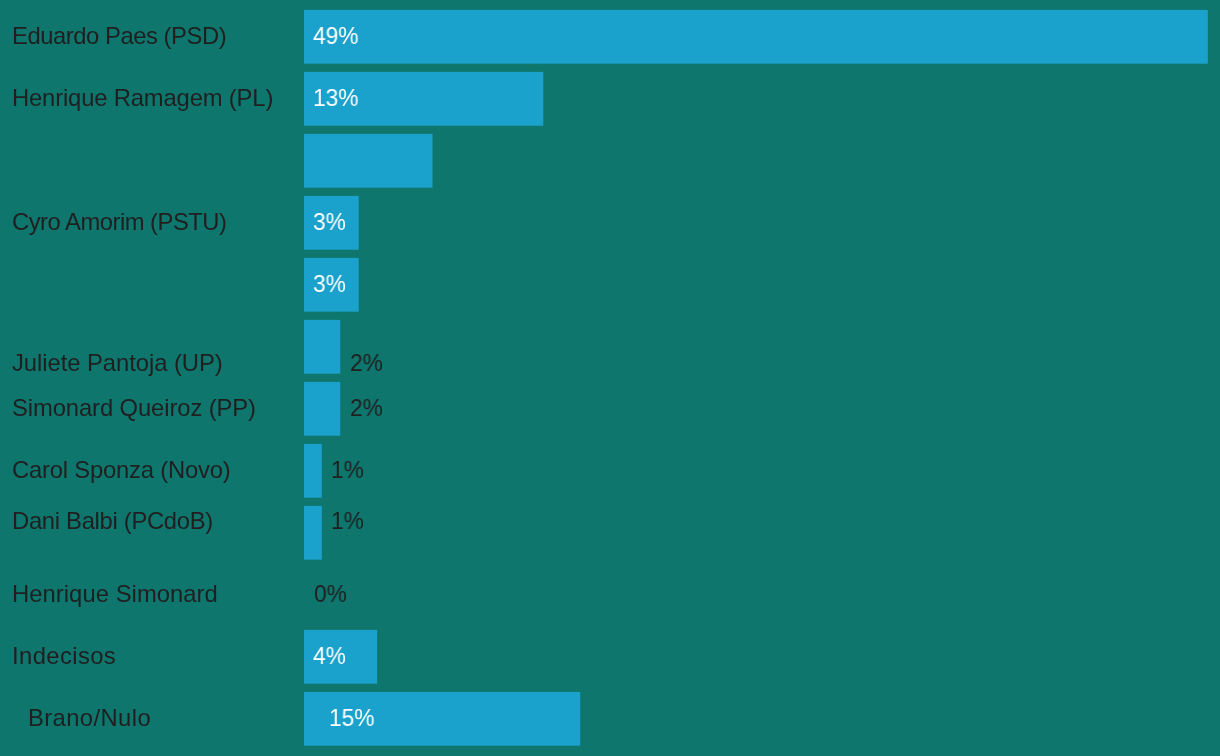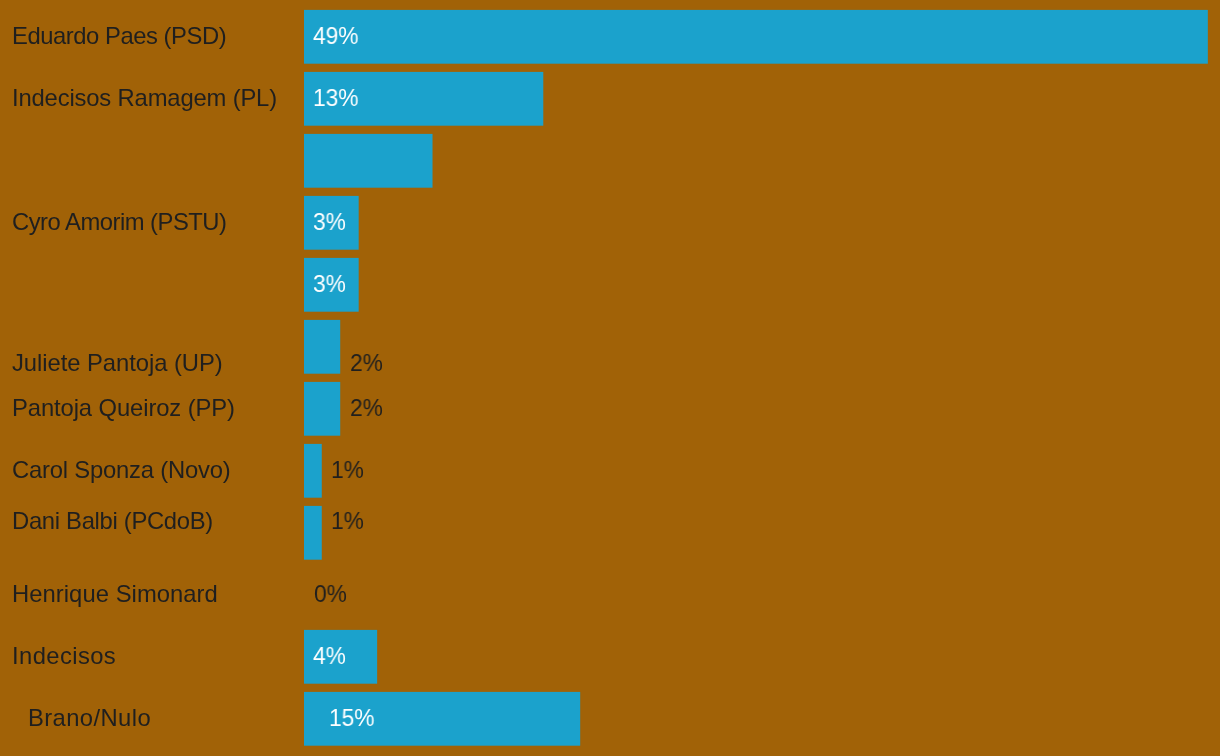--- a/index.html
+++ b/index.html
@@ -2,21 +2,21 @@
 <html><head>
 <meta charset="utf-8">
 <title>Bar chart</title>
 <style>
   html, body { margin:0; padding:0; background:#ffffff; }
   body {
     width:1220px; height:756px;
     font-family:"Liberation Sans", sans-serif;
     overflow:hidden;
   }
-  #chart { position:relative; width:1220px; height:756px; background:#a16207; }
+  #chart { position:relative; width:1220px; height:756px; background:#0f766e; }
   #bars-layer { position:absolute; left:0; top:0; display:block; }
   .row { position:absolute; left:0; width:1220px; }
   .cat-label {
     
     will-change:transform;
     position:absolute; left:0; top:0;
     font-size:23.8px; letter-spacing:-0.1px; color:#1f1f1f;
     white-space:nowrap;
   }
   .val-label {
@@ -44,36 +44,36 @@
       <rect x="304" y="443.9" width="17.76" height="53.8" fill="#1ba2cc"></rect>
       <rect x="304" y="505.9" width="17.76" height="53.8" fill="#1ba2cc"></rect>
       <rect x="304" y="629.9" width="73.14" height="53.8" fill="#1ba2cc"></rect>
       <rect x="304" y="691.9" width="276.20000000000005" height="53.8" fill="#1ba2cc"></rect>
     </svg>
   <div class="row" style="top: 9.9px; height: 53.8px;">
     <div class="cat-label" style="left: 12px; top: -0.8px; height: 53.8px; line-height: 53.8px; color: rgb(31, 31, 31); letter-spacing: -0.45px;">Eduardo Paes (PSD)</div>
     <div class="val-label val-inside" style="left: 313px; top: 0px; height: 53.8px; line-height: 53.8px; color: rgb(255, 255, 255); transform: scaleX(0.97);">49%</div>
   </div>
   <div class="row" style="top: 71.9px; height: 53.8px;">
-    <div class="cat-label" style="left: 12px; top: -0.8px; height: 53.8px; line-height: 53.8px; color: rgb(31, 31, 31); letter-spacing: -0.16px;">Indecisos Ramagem (PL)</div>
+    <div class="cat-label" style="left: 12px; top: -0.8px; height: 53.8px; line-height: 53.8px; color: rgb(31, 31, 31); letter-spacing: -0.16px;">Henrique Ramagem (PL)</div>
     <div class="val-label val-inside" style="left: 313px; top: 0px; height: 53.8px; line-height: 53.8px; color: rgb(255, 255, 255); transform: scaleX(0.97);">13%</div>
   </div>
   <div class="row" style="top: 195.9px; height: 53.8px;">
     <div class="cat-label" style="left: 12px; top: -0.8px; height: 53.8px; line-height: 53.8px; color: rgb(31, 31, 31); letter-spacing: -0.5px;">Cyro Amorim (PSTU)</div>
     <div class="val-label val-inside" style="left: 313px; top: 0px; height: 53.8px; line-height: 53.8px; color: rgb(255, 255, 255); transform: scaleX(0.97);">3%</div>
   </div>
   <div class="row" style="top: 257.9px; height: 53.8px;">
     <div class="val-label val-inside" style="left: 313px; top: 0px; height: 53.8px; line-height: 53.8px; color: rgb(255, 255, 255); transform: scaleX(0.97);">3%</div>
   </div>
   <div class="row" style="top: 337px; height: 53.8px; padding-left: 24px;">
     <div class="cat-label" style="left: 12px; top: -0.8px; height: 53.8px; line-height: 53.8px; color: rgb(31, 31, 31); letter-spacing: -0.05px;">Juliete Pantoja (UP)</div>
     <div class="val-label val-outside" style="left: 349.92px; top: 0px; height: 53.8px; line-height: 53.8px; color: rgb(31, 31, 31); transform: scaleX(0.97);">2%</div>
   </div>
   <div class="row" style="top: 381.9px; height: 53.8px;">
-    <div class="cat-label" style="left: 12px; top: -0.8px; height: 53.8px; line-height: 53.8px; color: rgb(31, 31, 31); letter-spacing: -0.1px;">Pantoja Queiroz (PP)</div>
+    <div class="cat-label" style="left: 12px; top: -0.8px; height: 53.8px; line-height: 53.8px; color: rgb(31, 31, 31); letter-spacing: -0.1px;">Simonard Queiroz (PP)</div>
     <div class="val-label val-outside" style="left: 349.92px; top: 0px; height: 53.8px; line-height: 53.8px; color: rgb(31, 31, 31); transform: scaleX(0.97);">2%</div>
   </div>
   <div class="row" style="top: 443.9px; height: 53.8px;">
     <div class="cat-label" style="left: 12px; top: -0.8px; height: 53.8px; line-height: 53.8px; color: rgb(31, 31, 31); letter-spacing: -0.2px;">Carol Sponza (Novo)</div>
     <div class="val-label val-outside" style="left: 331.46px; top: 0px; height: 53.8px; line-height: 53.8px; color: rgb(31, 31, 31); transform: scaleX(0.97);">1%</div>
   </div>
   <div class="row" style="top: 495px; height: 53.8px;">
     <div class="cat-label" style="left: 12px; top: -0.8px; height: 53.8px; line-height: 53.8px; color: rgb(31, 31, 31); letter-spacing: -0.3px;">Dani Balbi (PCdoB)</div>
     <div class="val-label val-outside" style="left: 331.46px; top: 0px; height: 53.8px; line-height: 53.8px; color: rgb(31, 31, 31); transform: scaleX(0.97);">1%</div>
   </div>

